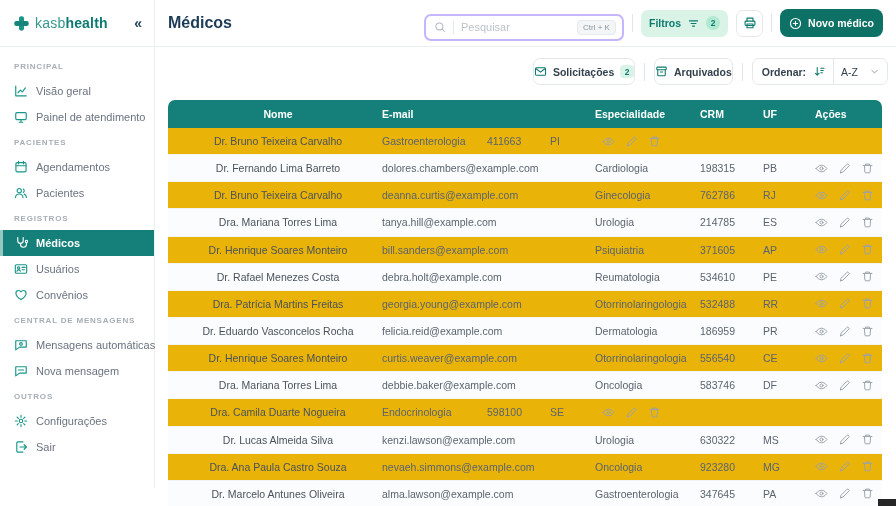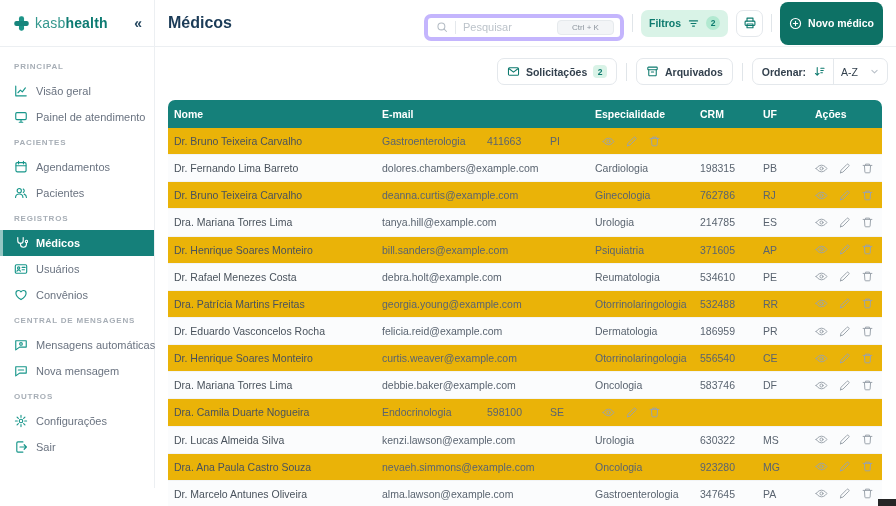--- a/index.html
+++ b/index.html
@@ -14,38 +14,38 @@
           border-bottom:1px solid #eceff2;display:flex;align-items:center;z-index:3;}
   .brand-zone{width:155px;height:100%;border-right:1px solid #eceff2;display:flex;
               align-items:center;justify-content:space-between;padding:0 12px 0 13px;box-sizing:border-box;flex:none;}
   .logo{display:flex;align-items:flex-start;gap:5px;}
   .logo-mark svg{width:17px;height:17px;}
   .logo-text{font-size:14px;color:#35988e;letter-spacing:.2px;}
   .logo-text b{color:#0d7b72;font-weight:700;}
   .collapse{color:#254760;font-size:14px;font-weight:700;cursor:pointer;line-height:1;}
   .page-title{margin-left:13px;font-size:16px;font-weight:700;color:#1b3b57;}
   .topbar-right{margin-left:auto;display:flex;align-items:center;gap:8px;padding-right:13px;}
-  .search{width:200px;height:27px;border:4px solid #c4b5fd;border-radius:7px;display:flex;
+  .search{width:200px;height:27px;border:2px solid #c4b5fd;border-radius:7px;display:flex;
           align-items:center;gap:7px;padding:0 6px 0 8px;box-sizing:border-box;background:#fff;margin-top:8px;}
   .search .icn{color:#b4bcc4;}
   .search .icn svg{width:12px;height:12px;}
   .search .sep{width:1px;height:13px;background:#e4e8ec;}
   .search .ph{color:#bcc3ca;font-size:11px;flex:1;text-align:left;}
   .kbd{background:#f3f5f7;border:1px solid #e6eaed;border-radius:4px;font-size:8px;
-       color:#8d959e;padding:2px 14px;white-space:nowrap;}
+       color:#8d959e;padding:2px 5px;white-space:nowrap;}
   .vdiv{width:1px;height:18px;background:#e0e5e9;flex:none;}
   .btn-filters{height:27px;background:#d9f3e7;color:#0d7a6e;border-radius:7px;display:flex;
                align-items:center;gap:6px;padding:0 8px;font-size:10.5px;font-weight:700;}
   .btn-filters .icn{color:#0d7a6e;}
   .btn-filters .icn svg{width:13px;height:13px;}
   .badge-circle{width:14px;height:14px;border-radius:50%;background:#b2e9d1;font-size:8.5px;
                 display:flex;align-items:center;justify-content:center;color:#0d7a6e;font-weight:700;}
   .btn-print{width:27px;height:27px;border:1px solid #e4e8ec;border-radius:7px;display:flex;
              align-items:center;justify-content:center;color:#0d7a6e;background:#fff;}
-  .btn-primary{height:43px;background:#0d7165;color:#fff;border-radius:8px;display:flex;
+  .btn-primary{height:28px;background:#0d7165;color:#fff;border-radius:8px;display:flex;
                align-items:center;gap:6px;padding:0 9px;font-size:10.5px;font-weight:700;}
   .btn-primary .icn{color:#fff;}
   .btn-primary .icn svg{width:13px;height:13px;}
 
   
   .sidebar{position:absolute;top:46px;left:0;width:155px;bottom:18px;border-right:1px solid #eceff2;
            background:#fff;padding-top:8px;box-sizing:border-box;z-index:2;}
   .nav-sec{height:24px;display:flex;align-items:center;padding:0 14px;font-size:8px;
            color:#a7aeb6;letter-spacing:.8px;font-weight:700;}
   .nav-item{height:26px;display:flex;align-items:center;gap:8px;padding:0 14px;color:#6a7380;
@@ -53,40 +53,40 @@
   .nav-item .icn{color:#17968a;flex:none;}
   .nav-item.active{background:#15807a;color:#fff;border-left:3px solid rgba(255,255,255,.55);
                    padding-left:11px;font-weight:700;}
   .nav-item.active .icn{color:#fff;}
   .nav-label{white-space:nowrap;}
 
   
   .main{position:absolute;left:155px;top:46px;right:0;bottom:0;background:#fff;}
   .toolbar2{position:absolute;top:12px;right:8px;display:flex;align-items:center;gap:9px;}
   .btn-ghost{height:27px;border:1px solid #e4e8ec;border-radius:7px;background:#fff;display:flex;
-             align-items:center;gap:6px;padding:0 9px;font-size:10.5px;font-weight:700;color:#33414e;}
+             align-items:center;gap:6px;padding:0 0;font-size:10.5px;font-weight:700;color:#33414e;}
   .btn-ghost .icn{color:#0d7a6e;}
   .btn-ghost .icn svg{width:13px;height:13px;}
   .badge-square{background:#d9f3e7;color:#0d7a6e;border-radius:4px;font-size:8.5px;
                 padding:1.5px 4.5px;font-weight:700;}
   .sort-box{height:27px;border:1px solid #e4e8ec;border-radius:7px;display:flex;align-items:center;
             gap:7px;padding:0 0 0 9px;font-size:10.5px;color:#33414e;background:#fff;box-sizing:border-box;}
   .sort-box .slabel{font-weight:700;}
   .sort-box .icn{color:#0d7a6e;}
   .sort-box .icn svg{width:13px;height:13px;}
   .sort-box .vdiv2{width:1px;align-self:stretch;background:#e4e8ec;}
   .sort-box .chev{color:#b9c0c8;margin:0 7px 0 4px;}
   .sort-box .chev svg{width:11px;height:11px;}
 
   
   .table{position:absolute;left:13px;right:14px;top:54px;}
   .thead{height:28px;background:#15807a;border-radius:7px 7px 0 0;display:flex;align-items:center;
          color:#fff;font-size:10.5px;font-weight:700;}
   .c{box-sizing:border-box;flex:none;}
-  .c-name{width:214px;padding-left:6px;}
+  .c-name{width:214px;padding-left:6px;text-align:center;}
   .c-email{width:213px;}
   .c-esp{width:105px;}
   .c-crm{width:63px;}
   .c-uf{width:52px;}
   .c-acoes{width:67px;display:flex;gap:10px;align-items:center;}
   .trow{height:26.15px;display:flex;align-items:center;font-size:10.5px;color:#5a6470;
         border-bottom:1px solid #f2f4f6;background:#eab308;}
   .trow:nth-child(even){background:#fbfcfd;}
   .trow .c-name{color:#49525c;}
   .action-btn{display:inline-flex;color:#9aa2ab;cursor:pointer;}

